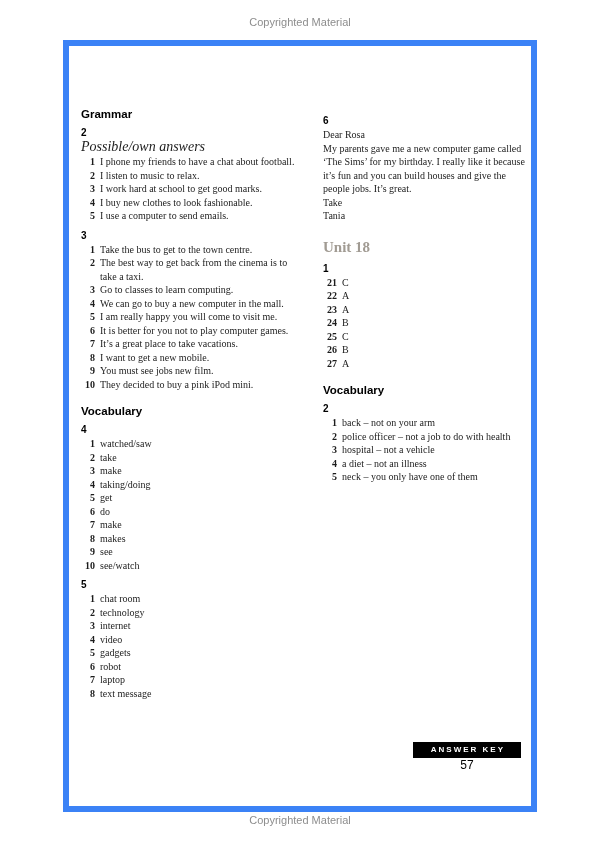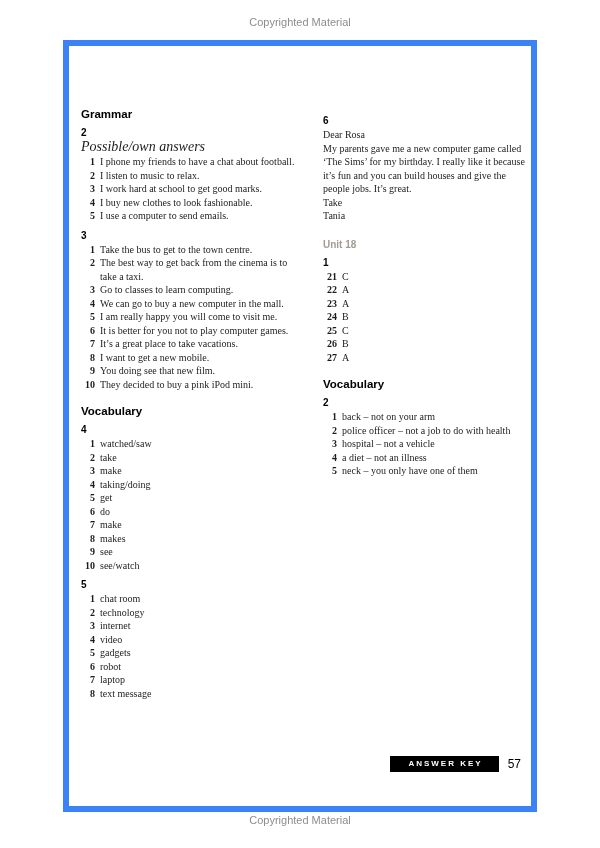--- a/index.html
+++ b/index.html
@@ -32,22 +32,22 @@
   .col.left  { width:224px; flex:0 0 224px; }
   .col.right { flex:1; min-width:0; }
 
   .section-title {
     font-family:"Liberation Sans", sans-serif;
     font-weight:bold; font-size:11.5px; color:#000;
     margin:14px 0 6px 0;
   }
   .section-title.first { margin-top:0; }
   .unit-title {
-    font-family:Liberation Sans, sans-serif;
-    font-weight:bold; font-size:10px; color:#a19b93;
+    font-family:Liberation Serif, serif;
+    font-weight:bold; font-size:15px; color:#a19b93;
     margin:16px 0 3px 0;
   }
   .sub-title {
     font-family:"Liberation Sans", sans-serif;
     font-weight:bold; font-size:11.5px; color:#000;
     margin:0 0 5px 0;
   }
   .exnum {
     font-family:"Liberation Sans", sans-serif;
     font-weight:bold; font-size:10px; color:#000;
@@ -63,21 +63,21 @@
     flex:0 0 14px; width:14px; text-align:right;
     font-weight:bold; margin-right:5px;
   }
   .nitem .t { flex:1; min-width:0; }
 
   .para { font-size:10px; line-height:13.5px; }
   .para .line { }
 
   .footer {
     position:absolute; right:10px; bottom:34px;
-    display:flex; align-items:center; gap:9px;
+    display:flex; align-items:center; flex-direction:column;
   }
   .footer .bar {
     background:#000; color:#fff;
     font-family:"Liberation Sans", sans-serif;
     font-weight:bold; font-size:8px; letter-spacing:2px;
     padding:4px 16px 4px 18px; line-height:8px;
   }
   .footer .pnum {
     font-family:"Liberation Sans", sans-serif;
     font-weight:normal; font-size:12px; color:#000;
@@ -163,21 +163,21 @@
             <span class="t">It’s a great place to take vacations.</span>
           </div>
 
           <div class="nitem">
             <span class="n">8</span>
             <span class="t">I want to get a new mobile.</span>
           </div>
 
           <div class="nitem">
             <span class="n">9</span>
-            <span class="t">You doing see that new film.</span>
+            <span class="t">You must see jobs new film.</span>
           </div>
 
           <div class="nitem">
             <span class="n">10</span>
             <span class="t">They decided to buy a pink iPod mini.</span>
           </div>
         </div>
 
       <div class="section-title">Vocabulary</div>
 

